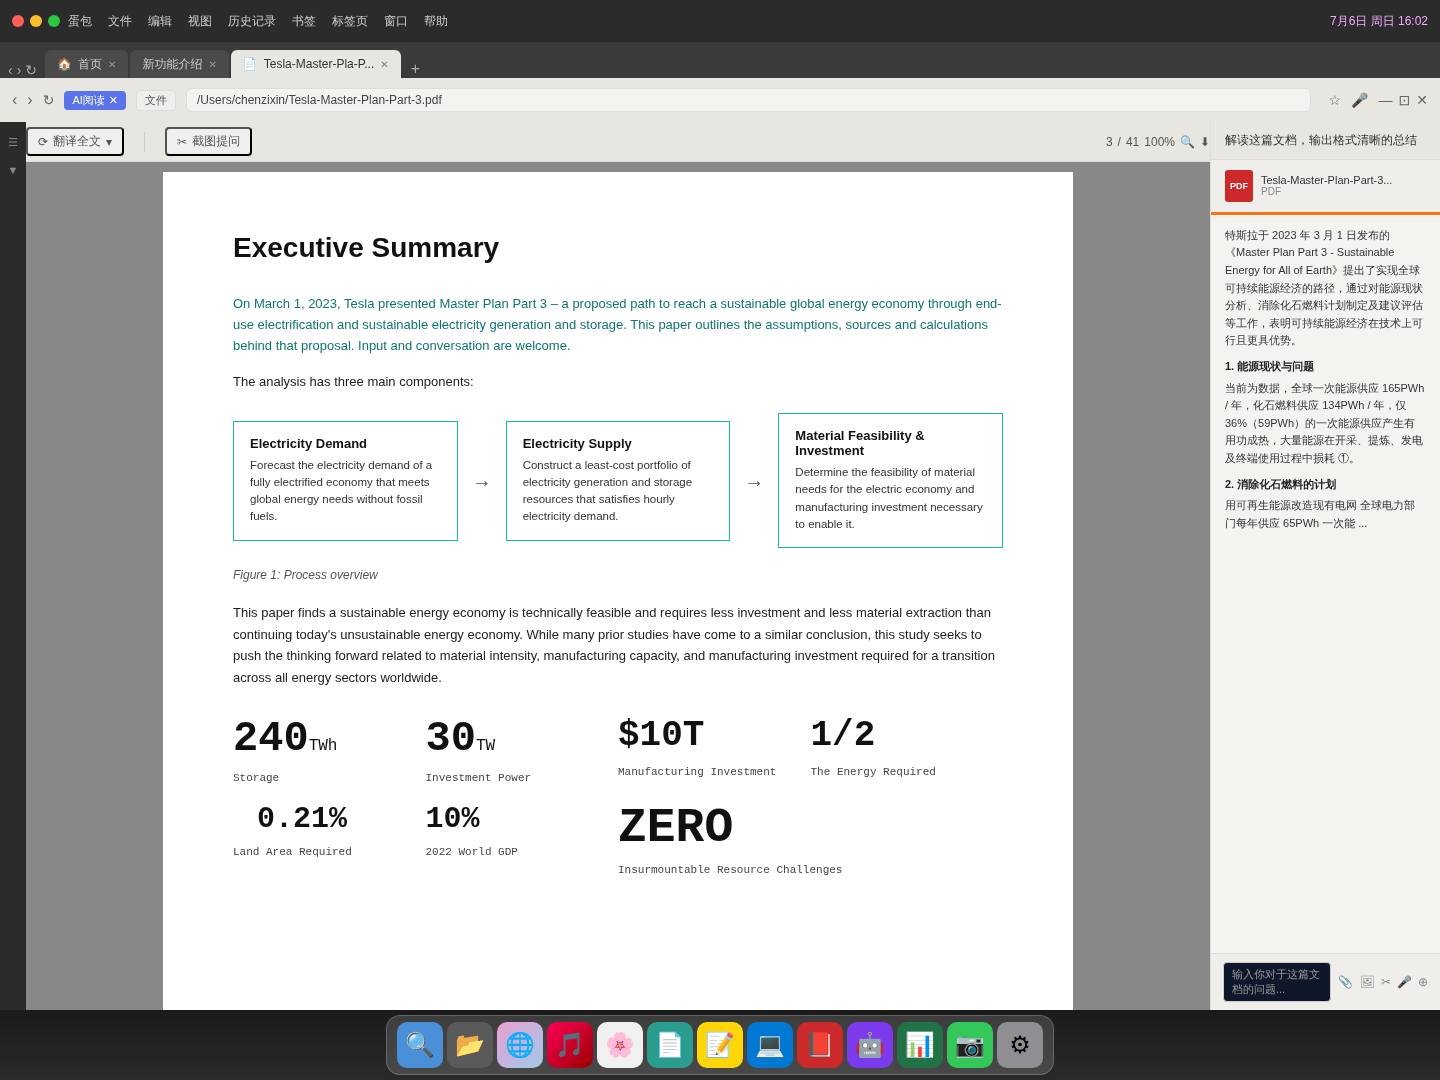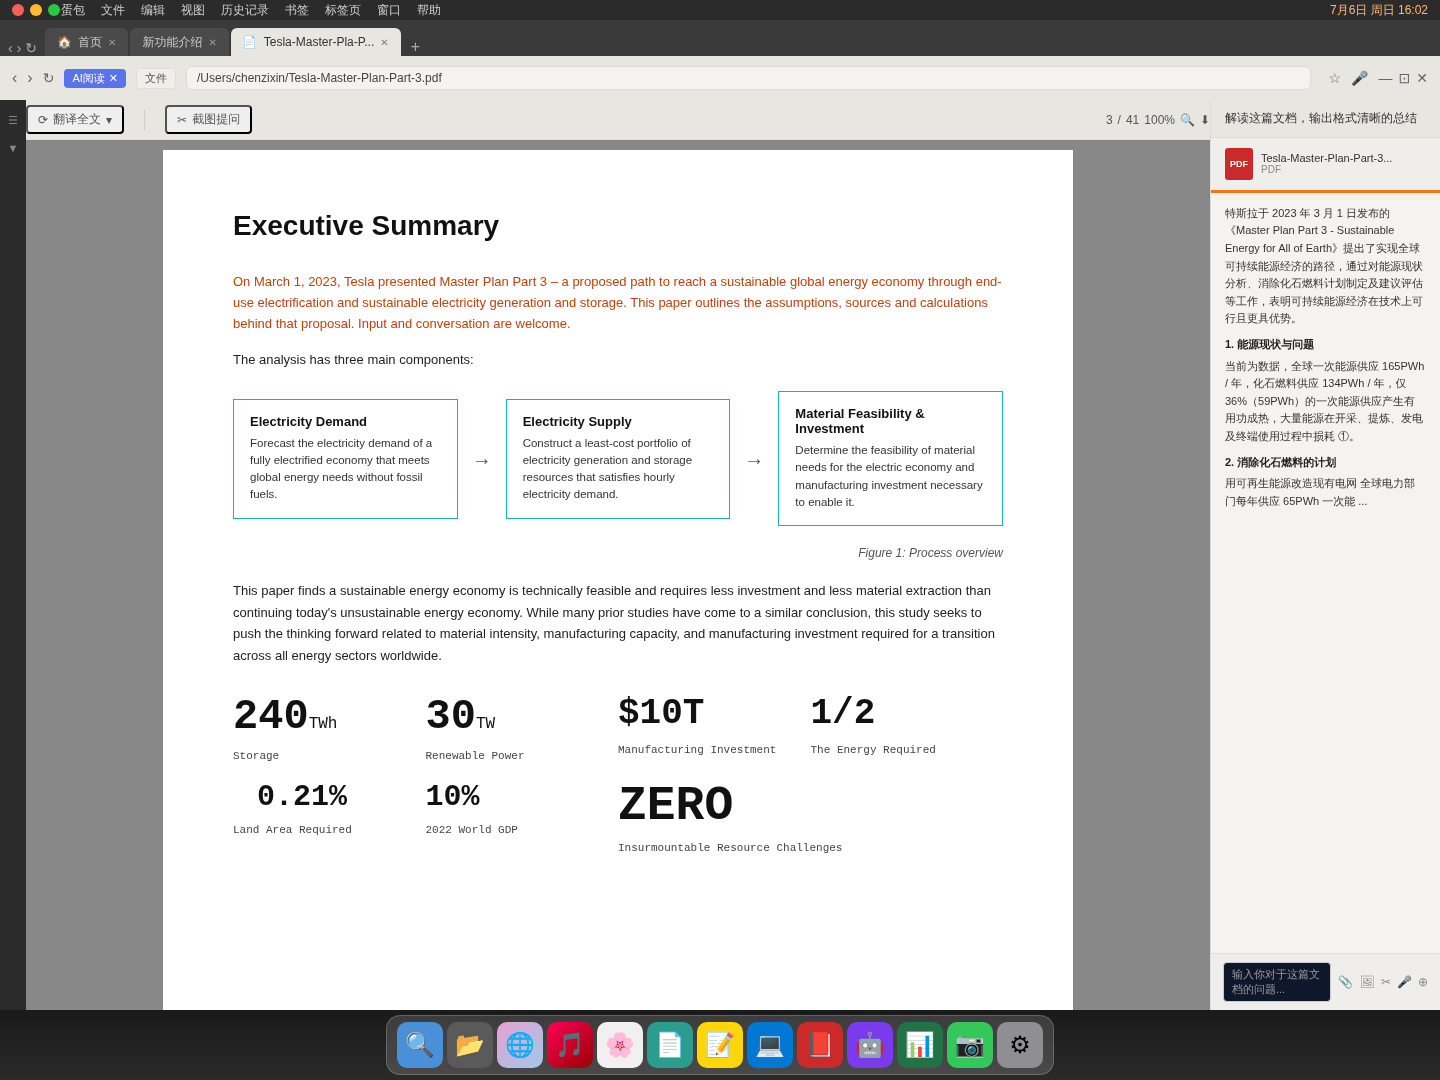--- a/index.html
+++ b/index.html
@@ -9,37 +9,37 @@
       width: 1440px;
       height: 1080px;
       overflow: hidden;
       display: flex;
       flex-direction: column;
     }
 
     
     .title-bar {
       background: #2b2b2b;
-      height: 20px;
+      height: 42px;
       display: flex;
       align-items: center;
       padding: 0 12px;
-      gap: 1px;
+      gap: 8px;
       flex-shrink: 0;
     }
     .traffic-lights { display: flex; gap: 6px; }
     .traffic-light {
       width: 12px; height: 12px; border-radius: 50%;
     }
     .tl-red { background: #ff5f57; }
     .tl-yellow { background: #ffbd2e; }
     .tl-green { background: #28c840; }
     .title-bar-menu { color: #ccc; font-size: 12px; display: flex; gap: 16px; }
     .title-bar-right { margin-left: auto; display: flex; align-items: center; gap: 10px; }
-    .title-bar-time { color: #fdba74; font-size: 12px; }
+    .title-bar-time { color: #f0abfc; font-size: 12px; }
 
     
     .tab-bar {
       background: #3a3a3a;
       height: 36px;
       display: flex;
       align-items: flex-end;
       padding: 0 8px;
       flex-shrink: 0;
     }
@@ -165,21 +165,21 @@
 
     
     .exec-title {
       font-size: 28px;
       font-weight: 700;
       color: #111;
       margin-bottom: 30px;
     }
     .exec-body {
       font-size: 13px;
-      color: #c2410c;
+      color: #0f766e;
       line-height: 1.6;
       margin-bottom: 16px;
     }
     .exec-body-2 {
       font-size: 13px;
       color: #222;
       line-height: 1.6;
       margin-bottom: 20px;
     }
 
@@ -211,21 +211,20 @@
       font-size: 20px;
       color: #555;
       padding: 0 14px;
       flex-shrink: 0;
     }
     .figure-caption {
       font-style: italic;
       font-size: 12px;
       color: #555;
       margin: 10px 0 20px 0;
-      text-align: right;
     }
     .body-text-main {
       font-size: 13px;
       color: #222;
       line-height: 1.65;
       margin-bottom: 20px;
     }
 
     
     .stats-grid {
@@ -483,21 +482,21 @@
         <div class="stat-item">
           <div class="stat-number">
             <span>240</span><span class="stat-unit">TWh</span>
           </div>
           <div class="stat-label">Storage</div>
         </div>
         <div class="stat-item">
           <div class="stat-number">
             <span>30</span><span class="stat-unit">TW</span>
           </div>
-          <div class="stat-label">Renewable Power</div>
+          <div class="stat-label">Investment Power</div>
         </div>
         <div class="stat-item">
           <div class="stat-number" style="font-size:36px;">$10T</div>
           <div class="stat-label">Manufacturing Investment</div>
         </div>
         <div class="stat-item">
           <div class="stat-number" style="font-size:36px;">1/2</div>
           <div class="stat-label">The Energy Required</div>
         </div>
 

